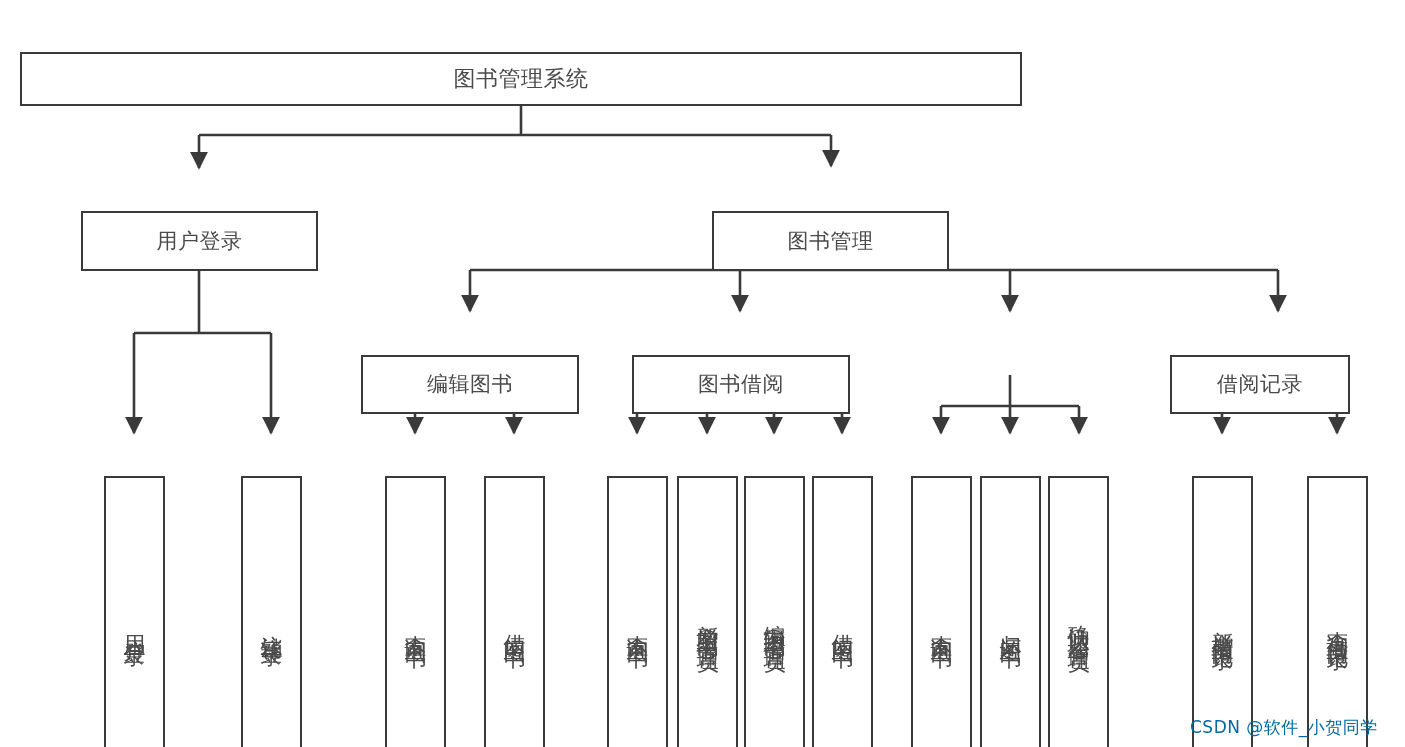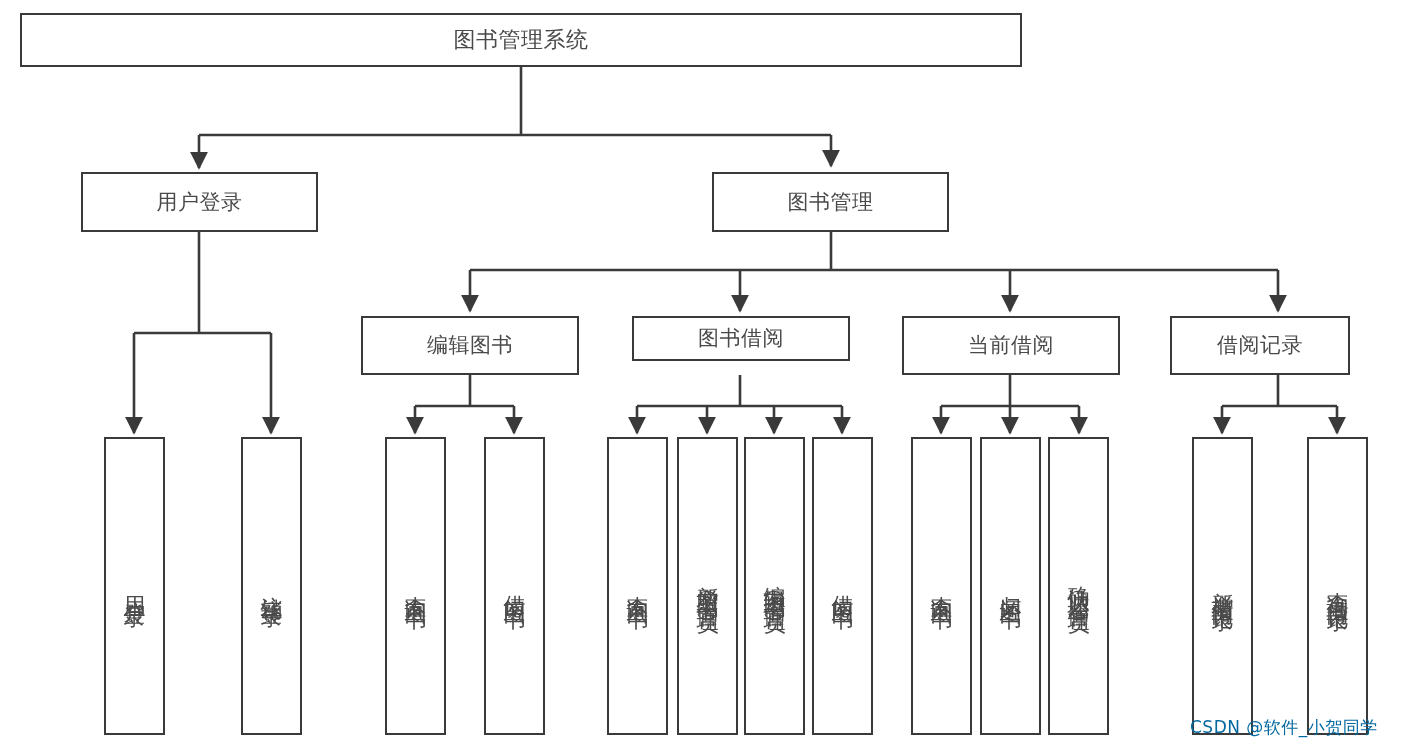--- a/index.html
+++ b/index.html
@@ -28,20 +28,21 @@
   }
   .node {
     position: absolute;
     box-sizing: border-box;
     background: #ffffff;
     border: 2px solid #3a3a3a;
     display: flex;
     align-items: center;
     justify-content: center;
     color: #4a4a4a;
+    margin-top: 39px;
   }
   .node .label {
     color: #4a4a4a;
     letter-spacing: 0.5px;
     line-height: 1.18;
     text-align: center;
     white-space: nowrap;
   }
   
   .node.horiz .label {
@@ -138,25 +139,22 @@
   <div class="node horiz" style="left:81px; top:172px; width:237px; height:60px;">
     <span class="label">用户登录</span>
   </div>
   <div class="node horiz" style="left:712px; top:172px; width:237px; height:60px;align-items:center;">
     <span class="label">图书管理</span>
   </div>
 
   <div class="node horiz" style="left:361px; top:316px; width:218px; height:59px;">
     <span class="label">编辑图书</span>
   </div>
-  <div class="node horiz" style="left:632px; top:316px; width:218px; height:45px;">
+  <div class="node horiz" style="left:632px; top:316px; width:218px; height:59px;">
     <span class="label">图书借阅</span>
-  </div>
-  <div class="node horiz" style="left:902px; top:316px; width:218px; height:59px;">
-    <span class="label">当前借阅</span>
   </div>
   <div class="node horiz" style="left:1170px; top:316px; width:180px; height:59px;">
     <span class="label">借阅记录</span>
   </div>
 
   <div class="node vert len4" style="left:104px; top:437px; width:61px; height:298px;">
     <span class="label" style="margin-top: 139px;">用户登录</span>
   </div>
   <div class="node vert len4" style="left:241px; top:437px; width:61px; height:298px;">
     <span class="label" style="margin-top: 139px;">注销登录</span>

